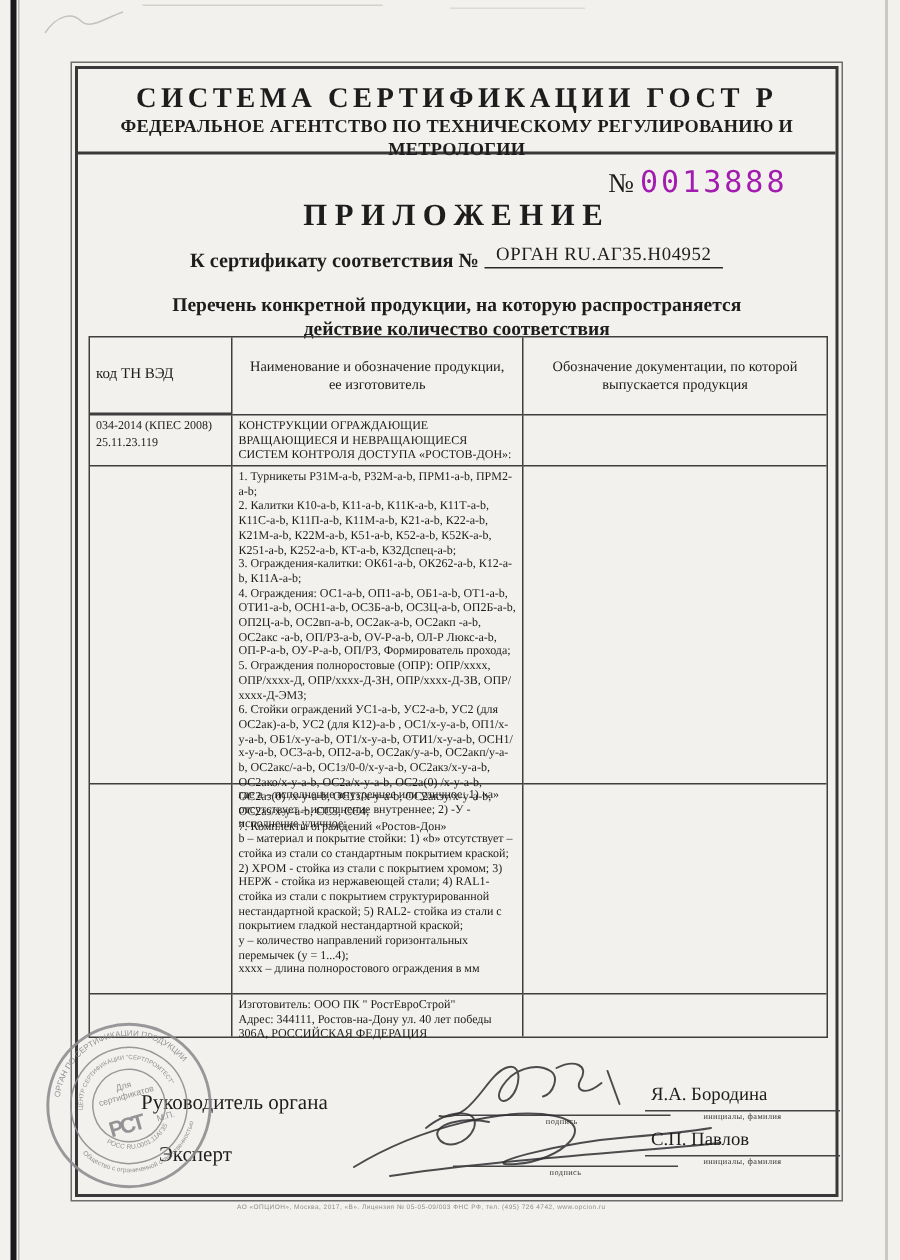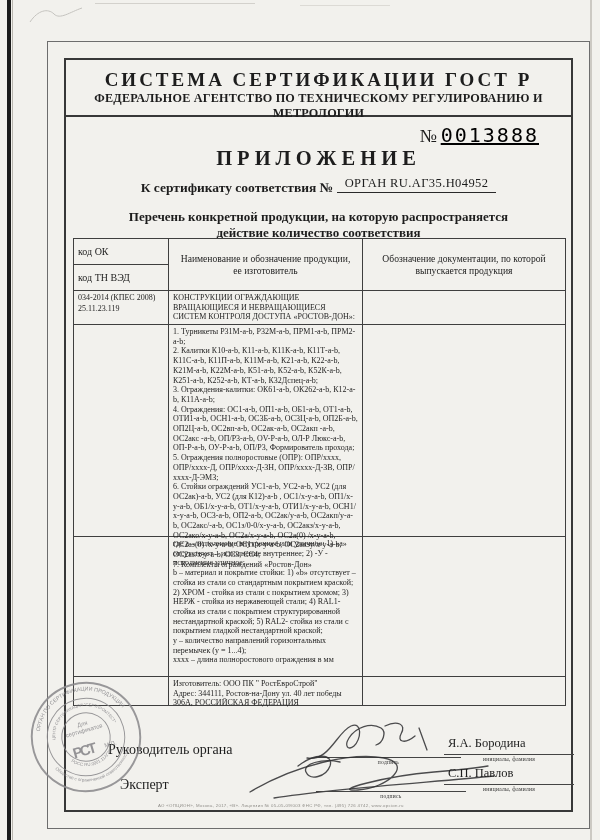--- a/index.html
+++ b/index.html
@@ -10,34 +10,34 @@
     font-family:"Liberation Serif", serif; color:#1d1d1d;
   }
   .scan-edge{position:absolute;left:7px;top:0;width:4px;height:100%;background:#1b1b1b;}
   .scan-edge2{position:absolute;left:12px;top:0;width:1px;height:100%;background:#b9b6af;}
   .right-shade{position:absolute;right:8px;top:0;width:2px;height:100%;background:#ccc9c3;}
   .top-streak{position:absolute;left:95px;top:3px;width:160px;height:1px;background:#c6c3bd;opacity:.7;}
   .top-streak.s2{left:300px;top:5px;width:90px;opacity:.5;}
 
   .frame-outer{
     position:absolute;left:47px;top:41px;width:509px;height:754px;
-    border:1px solid #6d6d6d; padding:16px; box-sizing:content-box;
+    border:1px solid #6d6d6d; padding:2px; box-sizing:content-box;
   }
   .frame-inner{
     position:relative;width:100%;height:100%;
     border:2px solid #383838; box-sizing:border-box;
   }
 
   .doc-header{position:absolute;left:0;right:0;top:0;height:55px;border-bottom:2px solid #383838;text-align:center;}
   .sys-title{padding-top:9px;font-size:19px;font-weight:bold;letter-spacing:3px;}
   .agency{margin-top:0;font-size:12.2px;font-weight:bold;letter-spacing:.2px;}
 
   .form-number{position:absolute;top:63px;right:32px;white-space:nowrap;}
   .form-number .nsign{font-size:18px;}
-  .form-number .ndigits{font-family:"DejaVu Sans Mono",monospace;font-size:20px;letter-spacing:2px;color:#000000;text-decoration:underline;}
+  .form-number .ndigits{font-family:"DejaVu Sans Mono",monospace;font-size:20px;letter-spacing:2px;color:#a21caf;}
 
   .appendix-title{position:absolute;top:87px;left:0;right:0;text-align:center;font-size:20.5px;font-weight:bold;letter-spacing:5px;}
 
   .cert-line{position:absolute;top:120px;left:0;right:0;text-align:center;font-size:13.5px;font-weight:bold;}
   .cert-no{display:inline-block;font-weight:normal;font-size:12.5px;border-bottom:1px solid #2a2a2a;padding:0 8px 1px 8px;transform:translateY(-5px);letter-spacing:.4px;}
 
   .list-subtitle{position:absolute;top:149px;left:0;right:0;text-align:center;font-size:13px;font-weight:bold;line-height:15.5px;}
 
   
   .cert-table{position:absolute;left:7px;top:178px;width:491px;border:1px solid #3f3f3f;background:transparent;}
@@ -120,21 +120,20 @@
 
       <div class="list-subtitle">
         <div>Перечень конкретной продукции,  на которую распространяется</div>
         <div>действие количество соответствия</div>
       </div>
 
       <div class="cert-table">
 
         <div class="trow hdr">
           <div class="tcell c1 c1split">
-            <div>код ОК</div>
             <div>код ТН ВЭД</div>
           </div>
           <div class="tcell c2 hcenter">Наименование и обозначение продукции, ее изготовитель</div>
           <div class="tcell c3 hcenter">Обозначение документации, по которой выпускается продукция</div>
         </div>
 
         <div class="trow r-title">
           <div class="tcell c1 body-cell codes">
             <div>034-2014 (КПЕС 2008)</div>
             <div>25.11.23.119</div>

